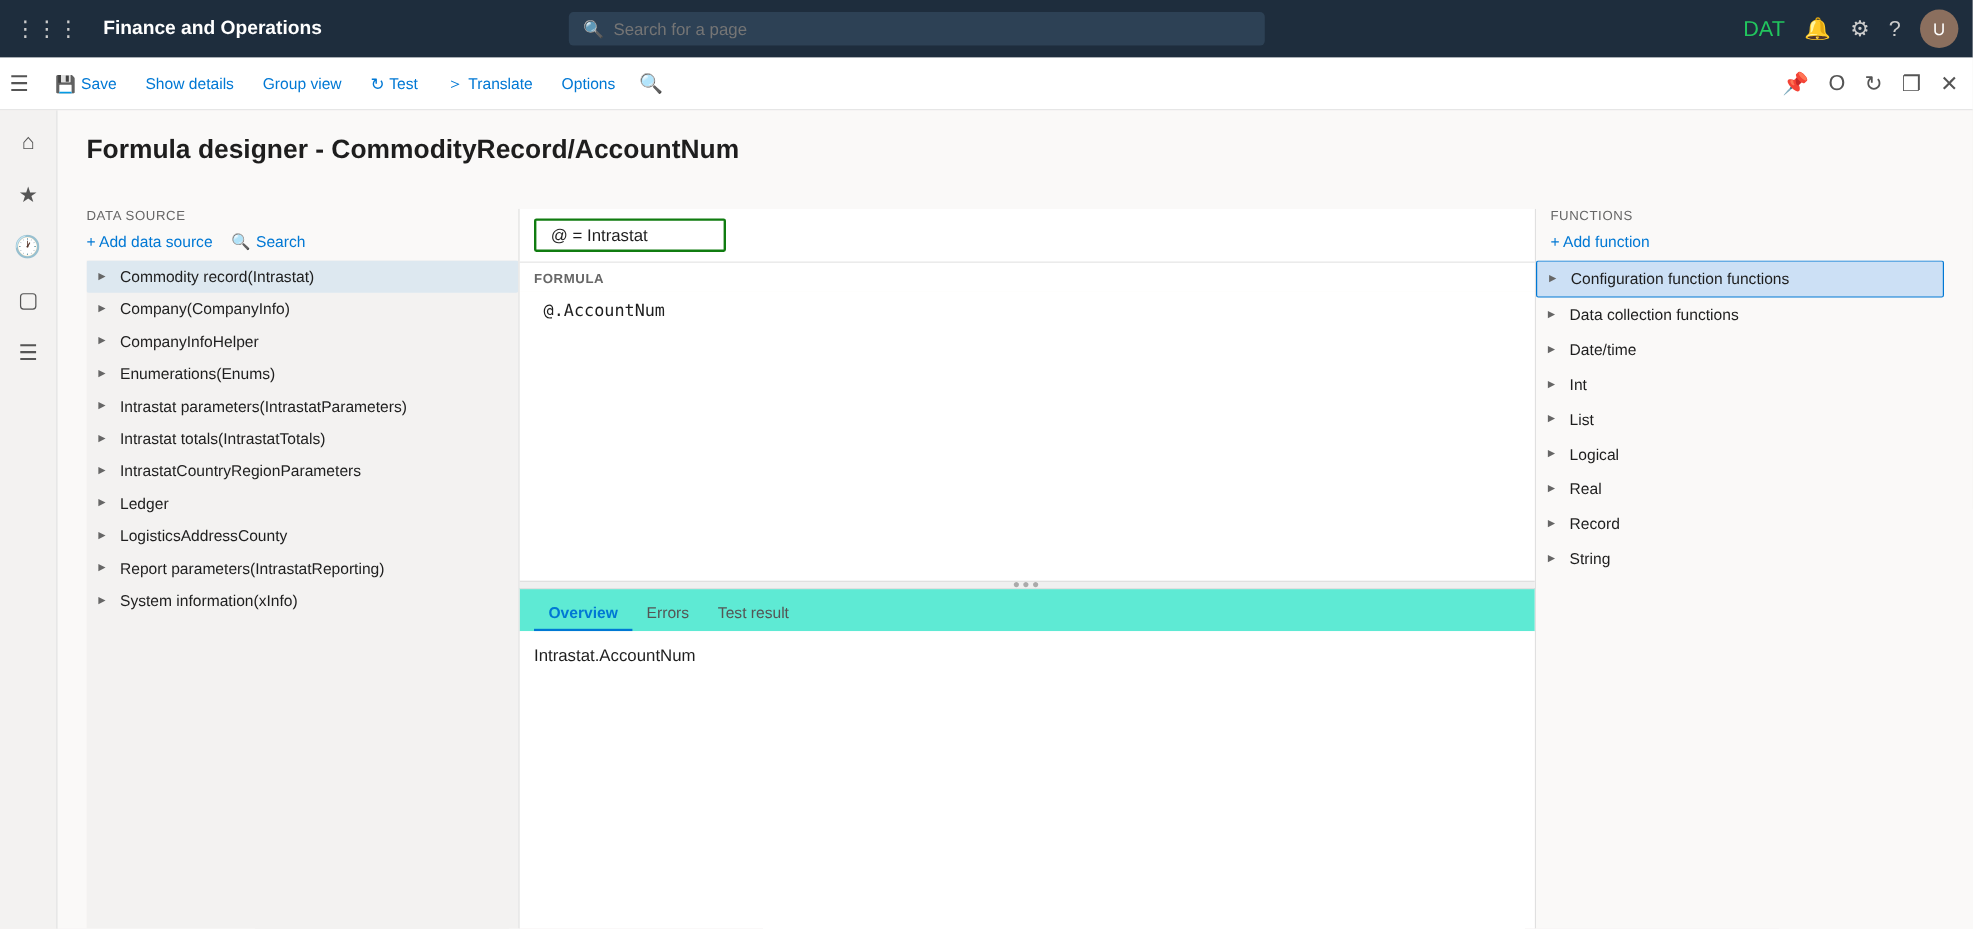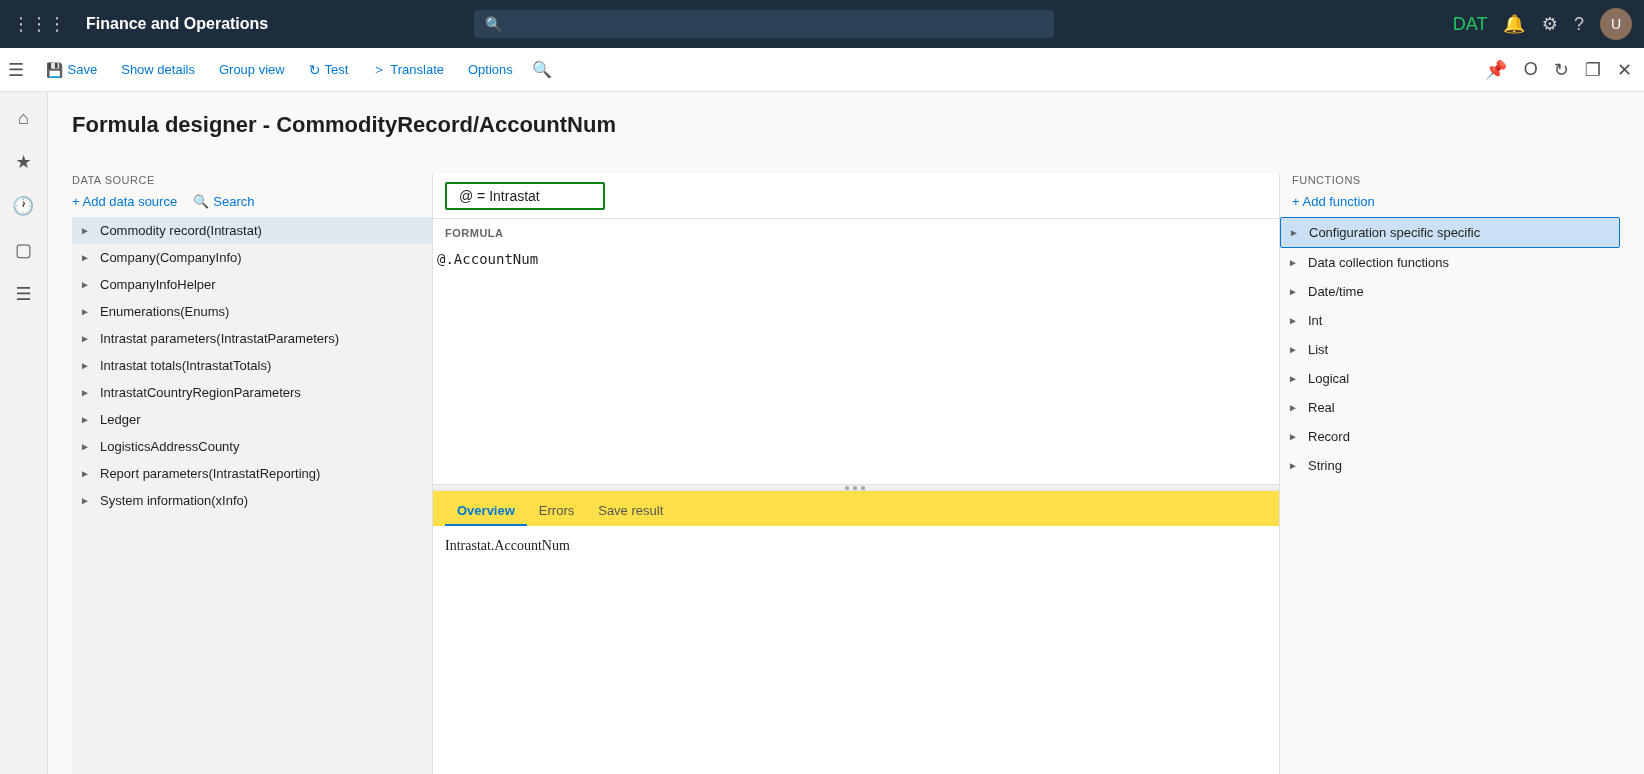--- a/index.html
+++ b/index.html
@@ -258,21 +258,21 @@
       letter-spacing: 0.5px;
       text-transform: uppercase;
       padding: 8px 12px 4px 12px;
       background: white;
     }
     .formula-textarea {
       flex: 1;
       border: none;
       outline: none;
       resize: none;
-      padding: 8px 4px;
+      padding: 8px 20px;
       font-size: 14px;
       color: #1e1e1e;
       background: white;
       font-family: 'Consolas', monospace;
     }
     .drag-handle {
       height: 6px;
       background: #f0f0f0;
       border-top: 1px solid #e0e0e0;
       cursor: row-resize;
@@ -283,21 +283,21 @@
     .drag-dots {
       font-size: 10px;
       color: #aaa;
       letter-spacing: 2px;
     }
 
     .tabs-row {
       display: flex;
       gap: 0;
       padding: 6px 12px 0 12px;
-      background: #fde047;
+      background: #5eead4;
       border-top: 1px solid #e0e0e0;
     }
     .tab-btn {
       padding: 6px 12px;
       background: none;
       border: none;
       cursor: pointer;
       font-size: 13px;
       color: #555;
       border-bottom: 2px solid transparent;
@@ -307,21 +307,21 @@
       border-bottom: 2px solid #0078d4;
       font-weight: 600;
     }
 
     .overview-content {
       padding: 12px;
       background: white;
       flex: 1;
       font-size: 14px;
       color: #1e1e1e;
-      font-family: Liberation Serif, serif;
+      font-family: Liberation Sans, sans-serif;
     }
 
     
     .functions-panel {
       width: 340px;
       display: flex;
       flex-direction: column;
       overflow: hidden;
     }
     .functions-list {
@@ -349,20 +349,21 @@
     }
   </style>
 </head>
 <body>
 
 <div class="top-nav">
   <span class="grid-icon">⋮⋮⋮</span>
   <span class="app-title">Finance and Operations</span>
   <div class="search-bar">
     <span class="search-icon-nav">🔍</span>
+    <input type="text" placeholder="Search for a page" style="">
   </div>
   <div class="top-nav-right">
     <span class="dat-label">DAT</span>
     <span class="icon-btn">🔔</span>
     <span class="icon-btn">⚙</span>
     <span class="icon-btn">?</span>
     <div class="avatar">U</div>
   </div>
 </div>
 
@@ -482,37 +483,37 @@
         </div>
         <div class="formula-label">FORMULA</div>
         <textarea class="formula-textarea" style="">@.AccountNum</textarea>
         <div class="drag-handle">
           <span class="drag-dots">●●●</span>
         </div>
         <div class="tabs-row">
 
         <button class="tab-btn active">Overview</button>
             <button class="tab-btn">Errors</button>
-            <button class="tab-btn">Save result</button>
+            <button class="tab-btn">Test result</button>
           </div>
         <div class="overview-content">
           <span>Intrastat.AccountNum</span>
         </div>
       </div>
 
       <div class="functions-panel">
         <div class="panel-section-label" style="padding-left:12px;padding-top:0;">FUNCTIONS</div>
         <button class="panel-action-btn" style="margin-left:12px;margin-bottom:8px;">
           <span>+ Add function</span>
         </button>
         <div class="functions-list">
 
         <div class="fn-item selected">
               <span class="fn-chevron">►</span>
-              <span>Configuration specific specific</span>
+              <span>Configuration function functions</span>
             </div>
             <div class="fn-item">
               <span class="fn-chevron">►</span>
               <span>Data collection functions</span>
             </div>
             <div class="fn-item">
               <span class="fn-chevron">►</span>
               <span>Date/time</span>
             </div>
             <div class="fn-item">

